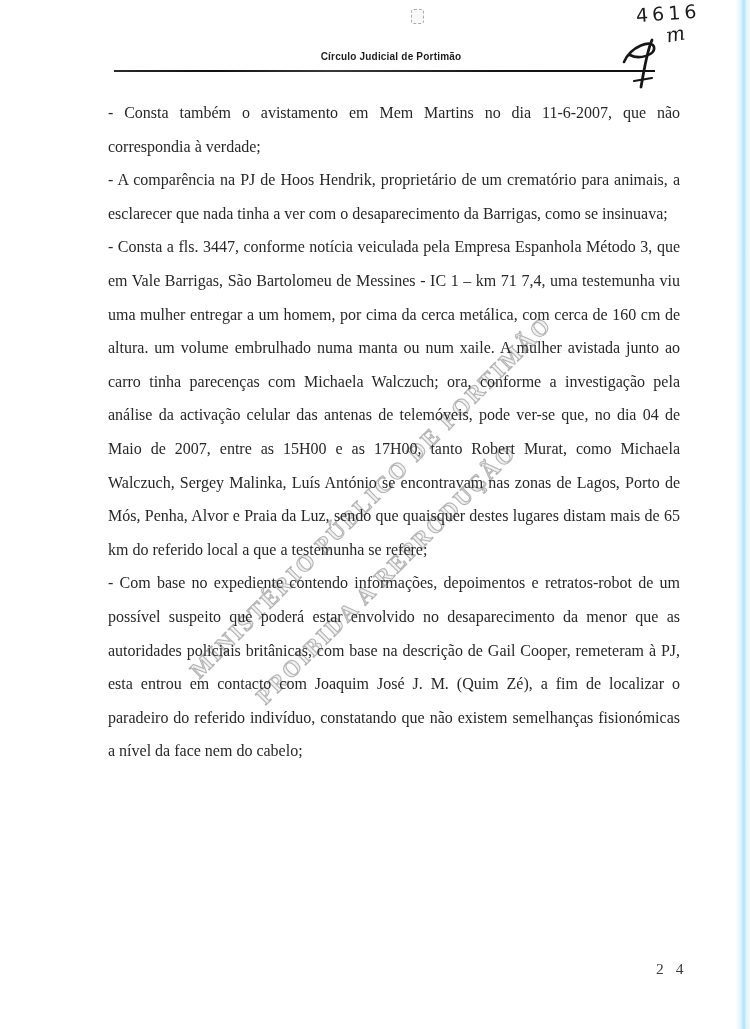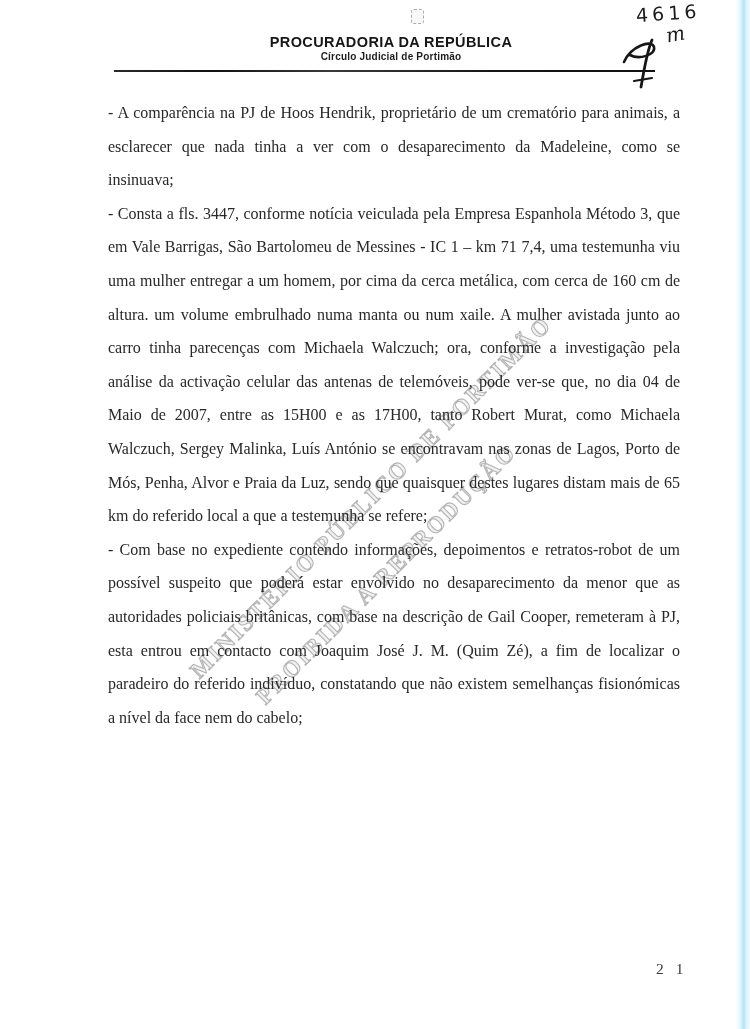--- a/index.html
+++ b/index.html
@@ -85,36 +85,36 @@
   }
 </style>
 </head>
 <body>
 
 <div class="page">
 
   <div class="scan-edge"></div>
 
   <div class="crest"></div>
-  <div class="hdr-title">PROCURADORIA DA REPÚBLICA</div>
   <div class="hdr-sub">Círculo Judicial de Portimão</div>
   <div class="hdr-rule"></div>
 
   <div class="hw-number">4616</div>
   <div class="hw-initial">m</div>
   <svg class="rubric" viewBox="0 0 58 58" fill="none">
     <path d="M36 5 C31 16 29 30 25 52" stroke="#161616" stroke-width="2.8" stroke-linecap="round"></path>
     <path d="M8 27 C15 11 36 4 38 12 C40 20 23 25 14 20" stroke="#161616" stroke-width="2.6" stroke-linecap="round"></path>
     <path d="M18 46 L36 43" stroke="#161616" stroke-width="2.2" stroke-linecap="round"></path>
   </svg>
 
   <div class="wm wm1">MINISTÉRIO PÚBLICO DE PORTIMÃO</div>
   <div class="wm wm2">PROIBIDA A REPRODUÇÃO</div>
 
   <div class="body-text">
-    <p>- A comparência na PJ de Hoos Hendrik, proprietário de um crematório para animais, a esclarecer que nada tinha a ver com o desaparecimento da Madeleine, como se insinuava;</p>
+    <p>- Consta também o avistamento em Mem Martins no dia 11-6-2007, que não correspondia à verdade;</p>
+    <p>- A comparência na PJ de Hoos Hendrik, proprietário de um crematório para animais, a esclarecer que nada tinha a ver com o desaparecimento da Barrigas, como se insinuava;</p>
     <p>- Consta a fls. 3447, conforme notícia veiculada pela Empresa Espanhola Método 3, que em Vale Barrigas, São Bartolomeu de Messines - IC 1 – km 71 7,4, uma testemunha viu uma mulher entregar a um homem, por cima da cerca metálica, com cerca de 160 cm de altura. um volume embrulhado numa manta ou num xaile. A mulher avistada junto ao carro tinha parecenças com Michaela Walczuch; ora, conforme a investigação pela análise da activação celular das antenas de telemóveis, pode ver-se que, no dia 04 de Maio de 2007, entre as 15H00 e as 17H00, tanto Robert Murat, como Michaela Walczuch, Sergey Malinka, Luís António se encontravam nas zonas de Lagos, Porto de Mós, Penha, Alvor e Praia da Luz, sendo que quaisquer destes lugares distam mais de 65 km do referido local a que a testemunha se refere;</p>
     <p>- Com base no expediente contendo informações, depoimentos e retratos-robot de um possível suspeito que poderá estar envolvido no desaparecimento da menor que as autoridades policiais britânicas, com base na descrição de Gail Cooper, remeteram à PJ, esta entrou em contacto com Joaquim José J. M. (Quim Zé), a fim de localizar o paradeiro do referido indivíduo, constatando que não existem semelhanças fisionómicas a nível da face nem do cabelo;</p>
   </div>
 
-  <div class="page-num">2 1</div>
+  <div class="page-num">2 4</div>
 
 </div>
 
 </body></html>

